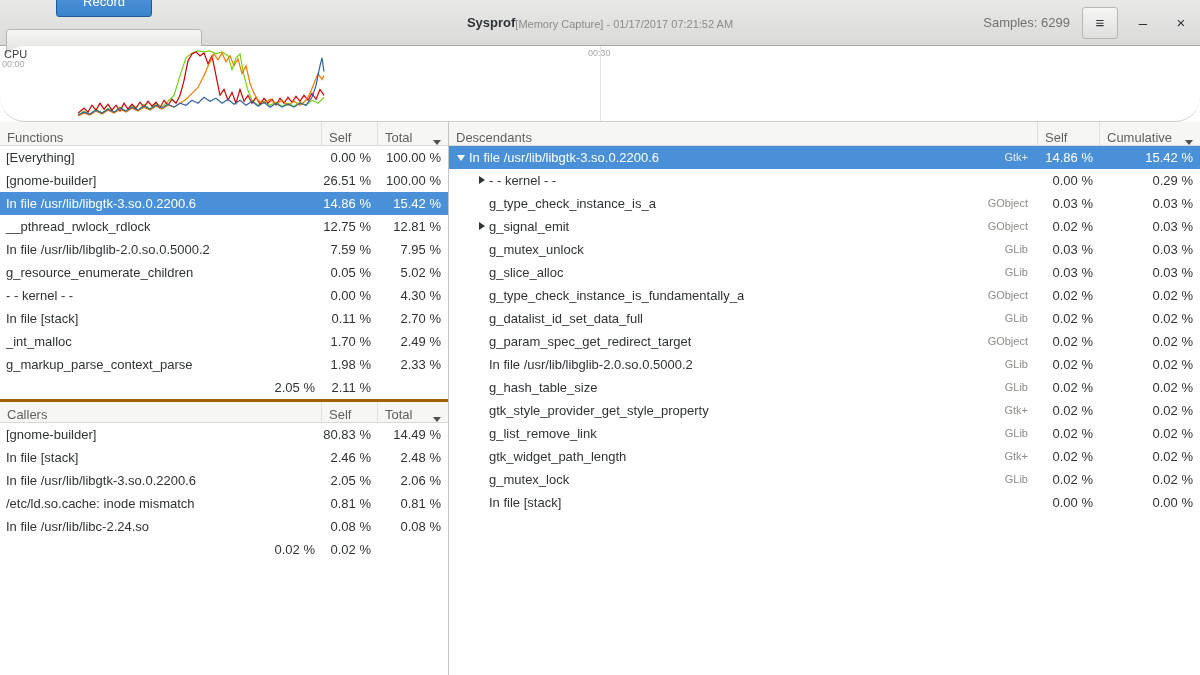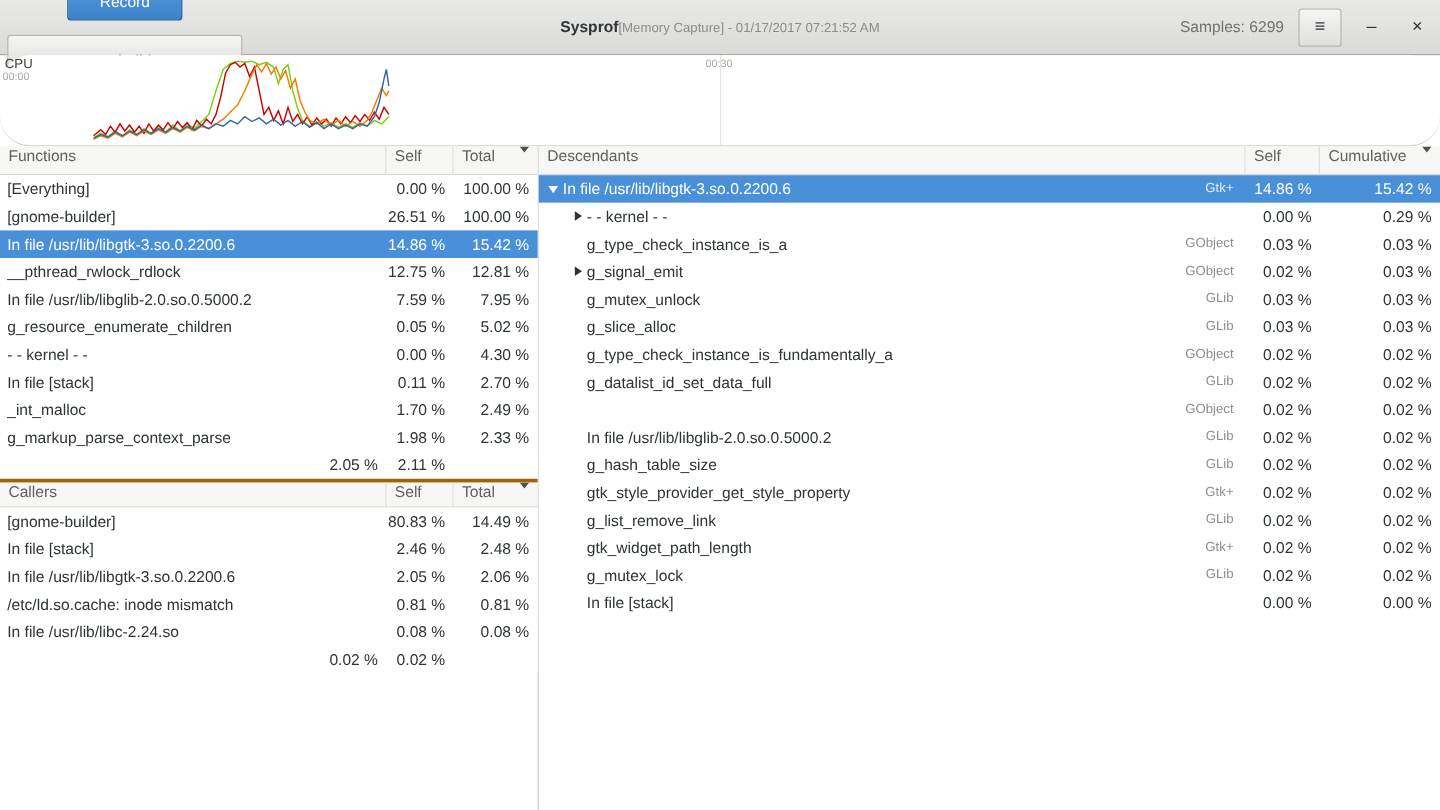--- a/index.html
+++ b/index.html
@@ -67,21 +67,21 @@
   .right-pane { flex: 1; background: #fff; }
 
   .thead {
     display: grid; height: 24px; background: #f6f6f5;
     border-bottom: 1px solid #d8d8d6; font-size: 13px; color: #61615c;
   }
   .thead.bordered-top { border-top: 3px solid #a16207; }
   .left-grid { grid-template-columns: 1fr 56px 70px; }
   .right-grid { grid-template-columns: 1fr 62px 100px; }
   .hcell {
-    display: flex; align-items: flex-start; padding: 0 7px;
+    display: flex; align-items: flex-end; padding: 0 7px;
     border-right: 1px solid #dededc; overflow: hidden; white-space: nowrap;
   }
   .hcell:last-child { border-right: none; }
   .sort-arrow {
     margin-left: auto; width: 0; height: 0;
     border-left: 4px solid transparent; border-right: 4px solid transparent;
     border-top: 5px solid #50504b;
   }
 
   .trow {
@@ -354,20 +354,21 @@
               <span class="fn-label">g_datalist_id_set_data_full</span>
               <span class="tag">GLib</span>
             </div>
             <div class="cell num">0.02 %</div>
             <div class="cell num">0.02 %</div>
           </div>
           <div class="trow right-grid">
             <div class="cell name">
               <span class="indent" style="width: 20px;"></span>
               <span class="exp"></span>
+              <span class="fn-label">g_param_spec_get_redirect_target</span>
               <span class="tag">GObject</span>
             </div>
             <div class="cell num">0.02 %</div>
             <div class="cell num">0.02 %</div>
           </div>
           <div class="trow right-grid">
             <div class="cell name">
               <span class="indent" style="width: 20px;"></span>
               <span class="exp"></span>
               <span class="fn-label">In file /usr/lib/libglib-2.0.so.0.5000.2</span>

